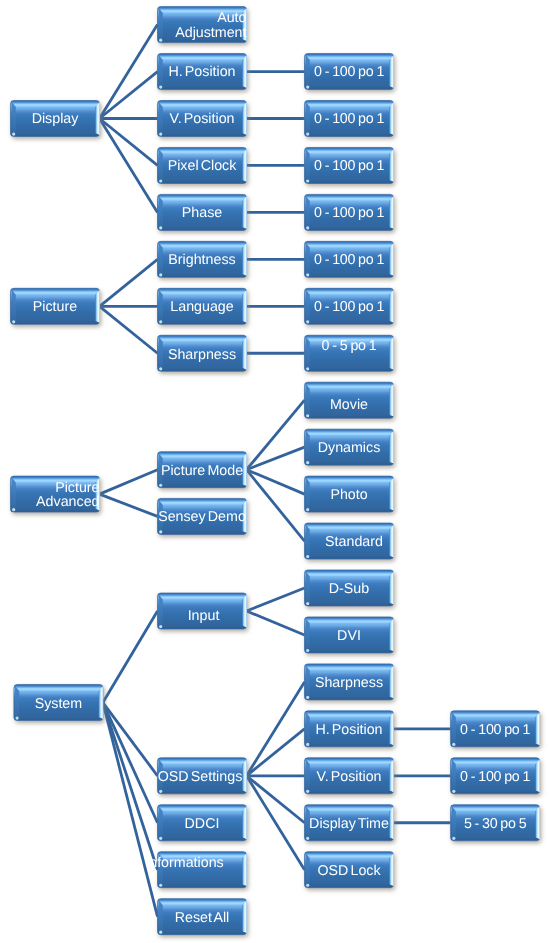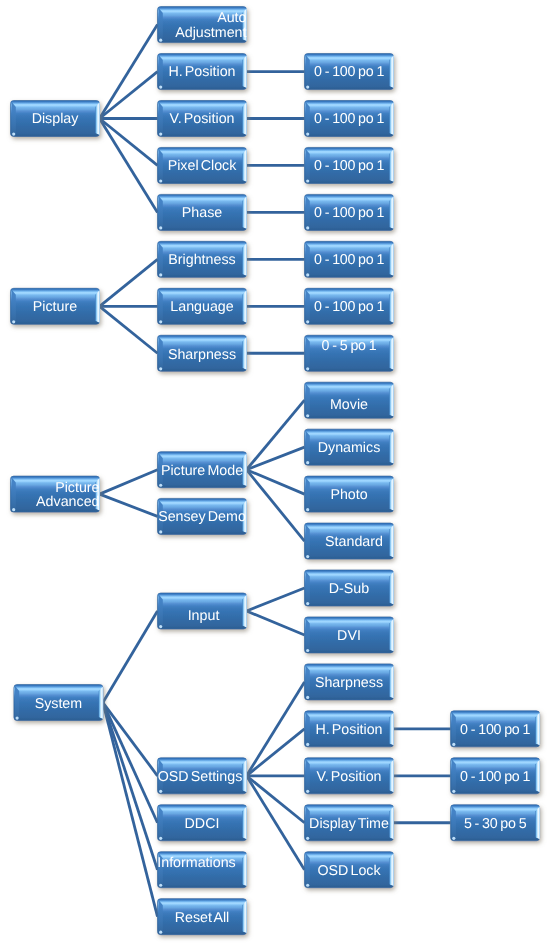--- a/index.html
+++ b/index.html
@@ -456,21 +456,21 @@
     <div class="lbl" style="left:157.5px;top:453.04px;width:89px;height:36px">Picture Mode</div>
     <div class="lbl" style="left:157.5px;top:499.75px;width:89px;height:36px">Sensey Demo</div>
     <div class="lbl" style="left:304.5px;top:383.55px;width:89px;height:44px">Movie</div>
     <div class="lbl" style="left:304.5px;top:430.5px;width:89px;height:36px">Dynamics</div>
     <div class="lbl" style="left:304.5px;top:477.45px;width:89px;height:36px">Photo</div>
     <div class="lbl" style="left:304.5px;top:524.4px;width:99px;height:36px">Standard</div>
     <div class="lbl" style="left:13.9px;top:685.91px;width:89px;height:36px">System</div>
     <div class="lbl" style="left:159px;top:594.36px;width:89px;height:44px">Input</div>
     <div class="lbl" style="left:157.5px;top:759.15px;width:85px;height:36px">OSD Settings</div>
     <div class="lbl" style="left:157.5px;top:806.1px;width:89px;height:36px">DDCI</div>
-    <div class="lbl" style="left:152px;top:853.05px;width:89px;height:20px">Informations</div>
+    <div class="lbl" style="left:140px;top:853.05px;width:89px;height:20px">Informations</div>
     <div class="lbl" style="left:157.5px;top:900px;width:89px;height:36px">Reset All</div>
     <div class="lbl" style="left:304.5px;top:571.35px;width:89px;height:36px">D-Sub</div>
     <div class="lbl" style="left:304.5px;top:618.3px;width:89px;height:36px">DVI</div>
     <div class="lbl" style="left:304.5px;top:665.25px;width:89px;height:36px">Sharpness</div>
     <div class="lbl" style="left:304.5px;top:712.2px;width:89px;height:36px">H. Position</div>
     <div class="lbl" style="left:304.5px;top:759.15px;width:89px;height:36px">V. Position</div>
     <div class="lbl" style="left:304.5px;top:806.1px;width:89px;height:36px">Display Time</div>
     <div class="lbl" style="left:304.5px;top:853.05px;width:89px;height:36px">OSD Lock</div>
     <div class="lbl value-range" style="left:450.6px;top:712.2px;width:89px;height:36px">0 - 100 po 1</div>
     <div class="lbl value-range" style="left:450.6px;top:759.15px;width:89px;height:36px">0 - 100 po 1</div>

